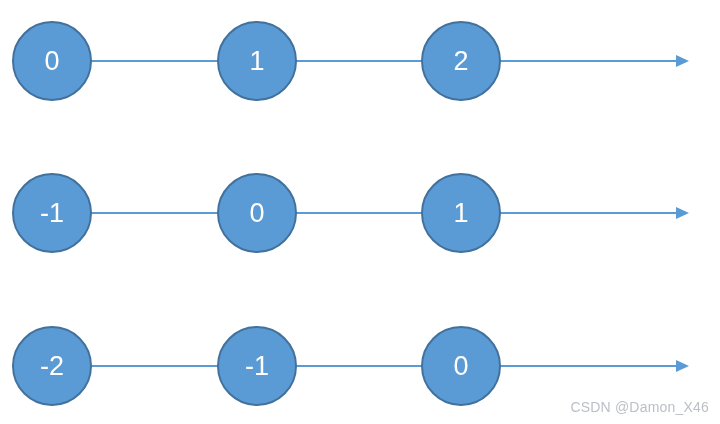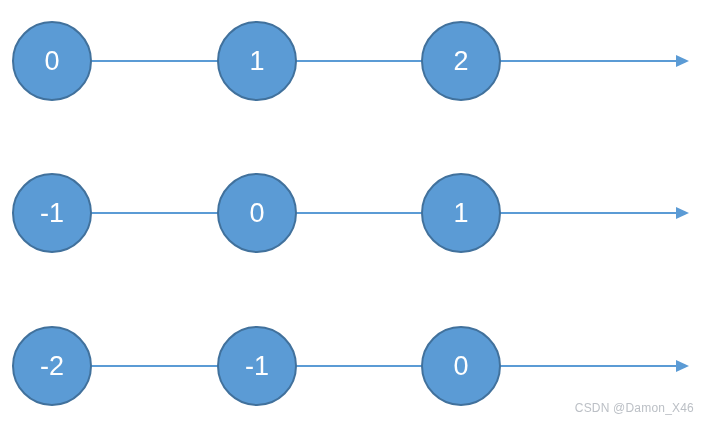--- a/index.html
+++ b/index.html
@@ -58,23 +58,23 @@
   .c1 { left: 217px; }
   .c2 { left: 421px; }
   .node-label {
     color: var(--node-text, #FFFFFF);
     font-size: 27px;
     line-height: 1;
     user-select: none;
   }
   .watermark {
     position: absolute;
-    right: 26px;
+    right: 11px;
     bottom: 9px;
-    font-size: 12px;
+    font-size: 14px;
     color: var(--wm, #BCC0C6);
     letter-spacing: 0.2px;
   }
 </style>
 </head>
 <body>
 
 <div class="stage">
 
   <div class="row row-0">

